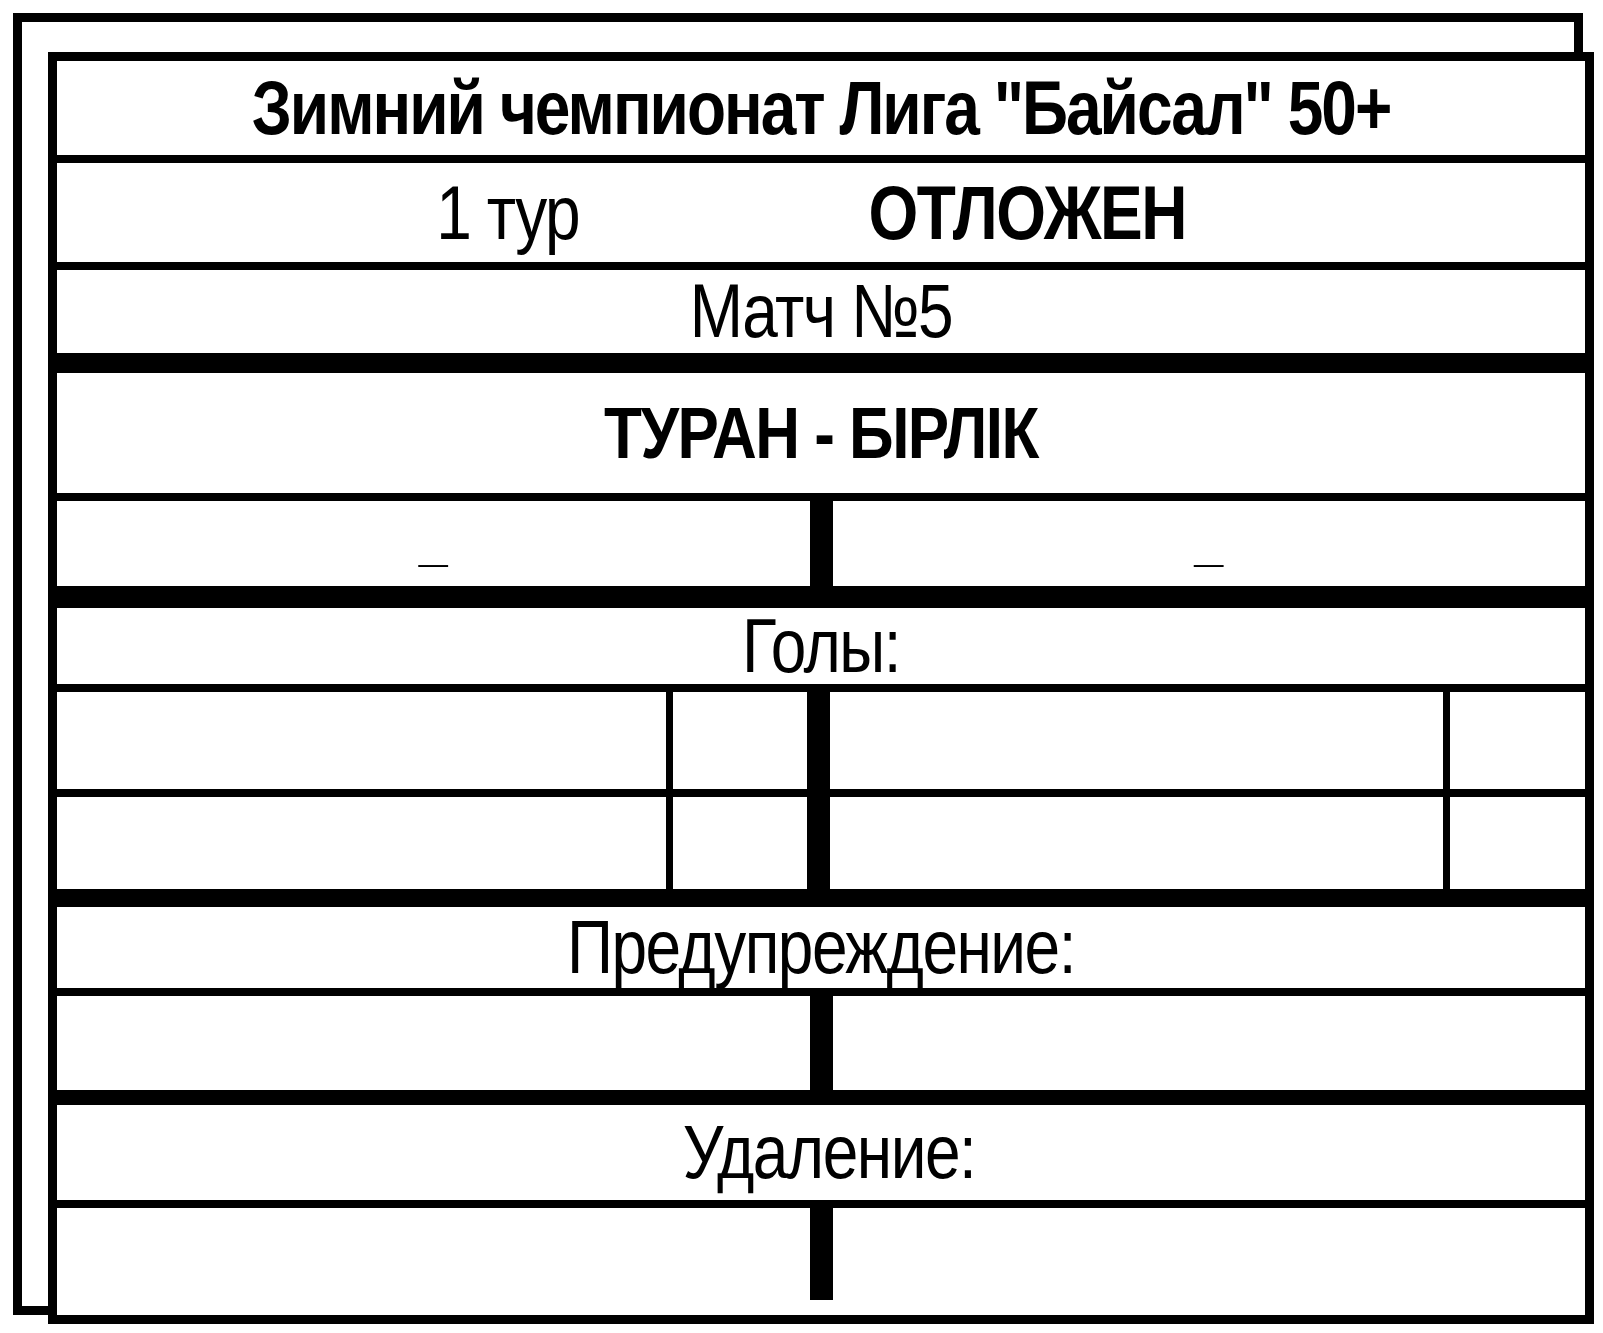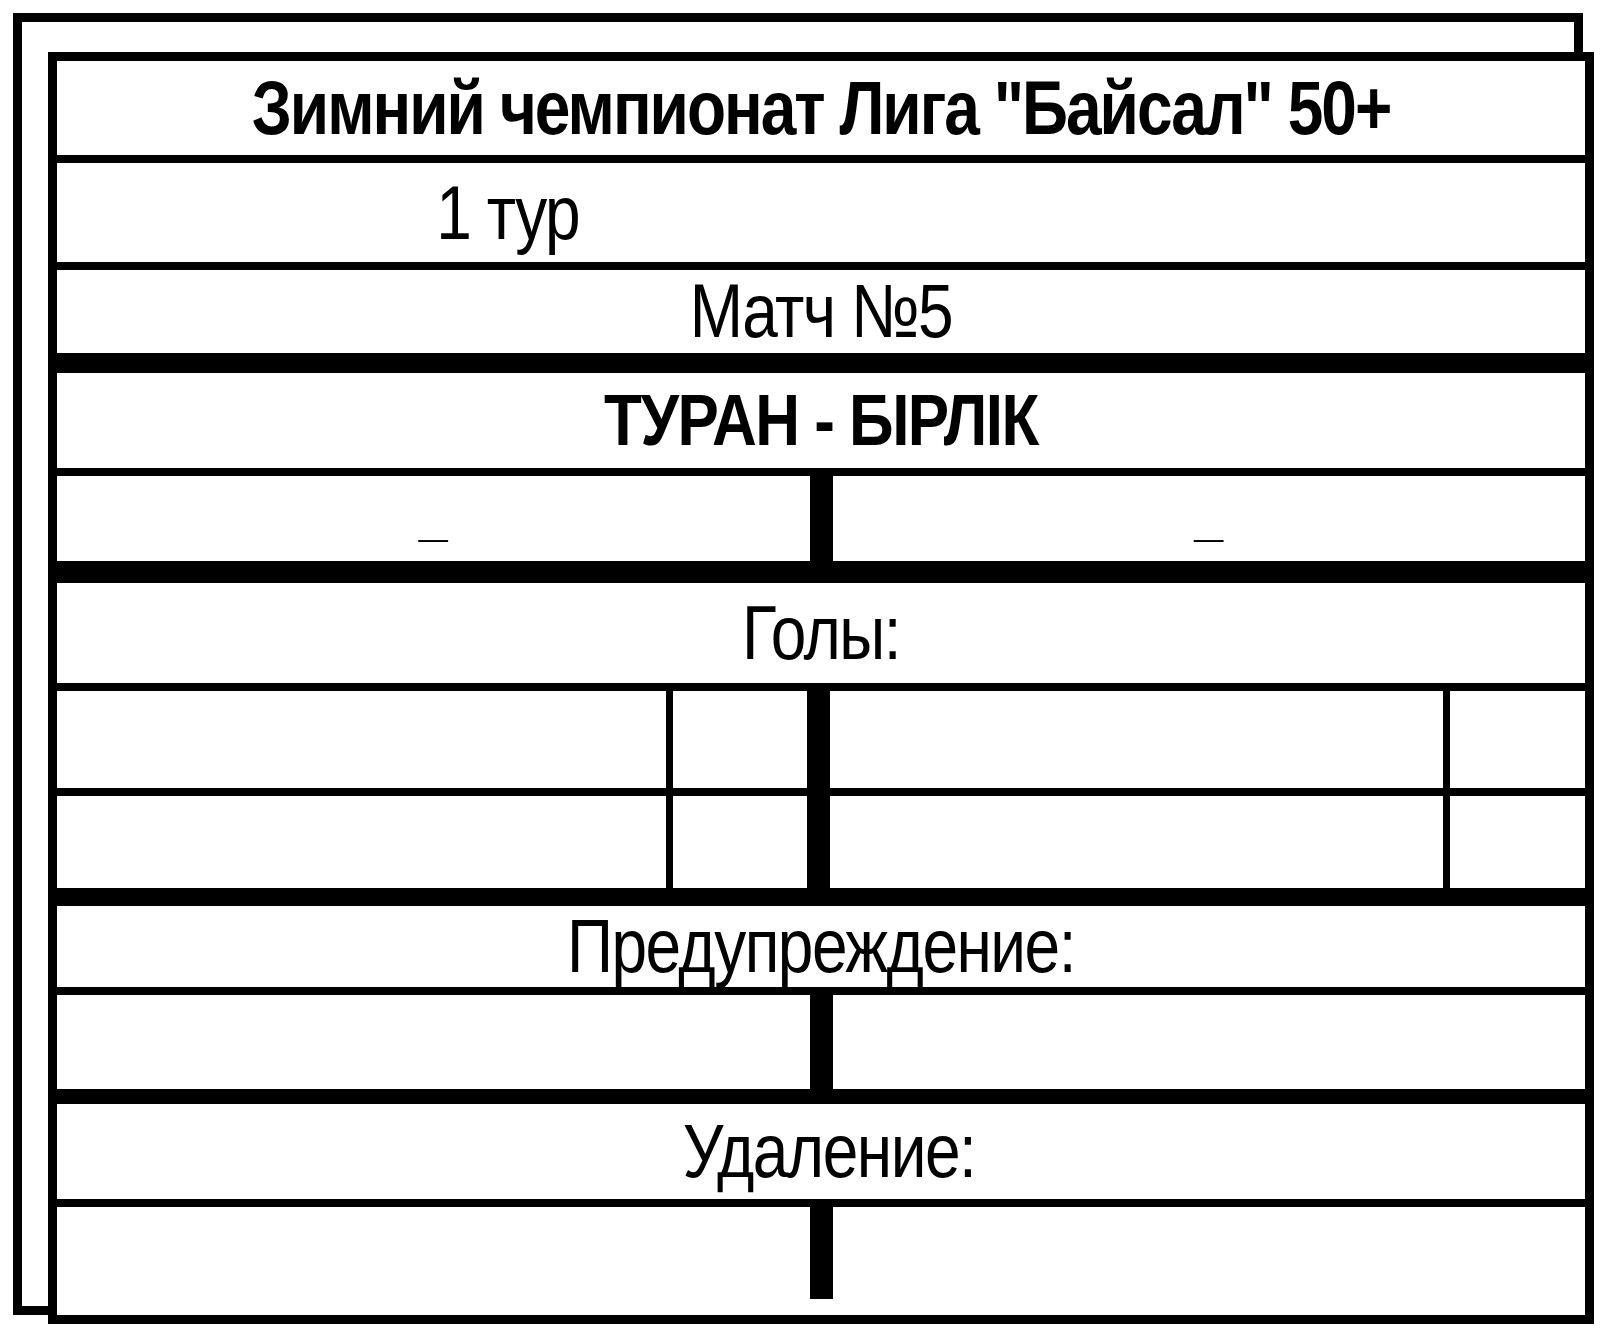--- a/index.html
+++ b/index.html
@@ -42,23 +42,23 @@
   .row {
     position: relative;
     display: flex;
     align-items: center;
     justify-content: center;
     flex: 0 0 auto;
   }
   .r1  { height: 94px; }
   .r2  { height: 99px; }
   .r3  { height: 83px; }
-  .r4  { height: 95px; }
+  .r4  { height: 120px; }
   .r5  { height: 85px; }
-  .r6  { height: 100px; justify-content: center; }
+  .r6  { height: 76px; justify-content: center; }
   .r7  { height: 97px; }
   .r8  { height: 92px; }
   .r9  { height: 81px; }
   .r10 { height: 94px; }
   .r11 { height: 95px; margin-left: 16px; }
   .r12 { height: 92px; }
   
   .sep { flex: 0 0 auto; background: #000000; width: 100%; }
   .sep.thin   { height: 8px; }
   .sep.s3     { height: 20px; }
@@ -115,20 +115,23 @@
 
       <div class="row r1">
         <span class="txt bold title-txt">Зимний чемпионат Лига "Байсал" 50+</span>
       </div>
       <div class="sep thin"></div>
 
       <div class="row r2">
         <span class="abs-pos pos-round">
           <span class="txt">1 тур</span>
         </span>
+        <span class="abs-pos pos-status">
+          <span class="txt bold">ОТЛОЖЕН</span>
+        </span>
       </div>
       <div class="sep thin"></div>
 
       <div class="row r3">
         <span class="txt">Матч №5</span>
       </div>
       <div class="sep s3"></div>
 
       <div class="row r4">
         <span class="txt bold teams-txt">ТУРАН - БІРЛІК</span>

